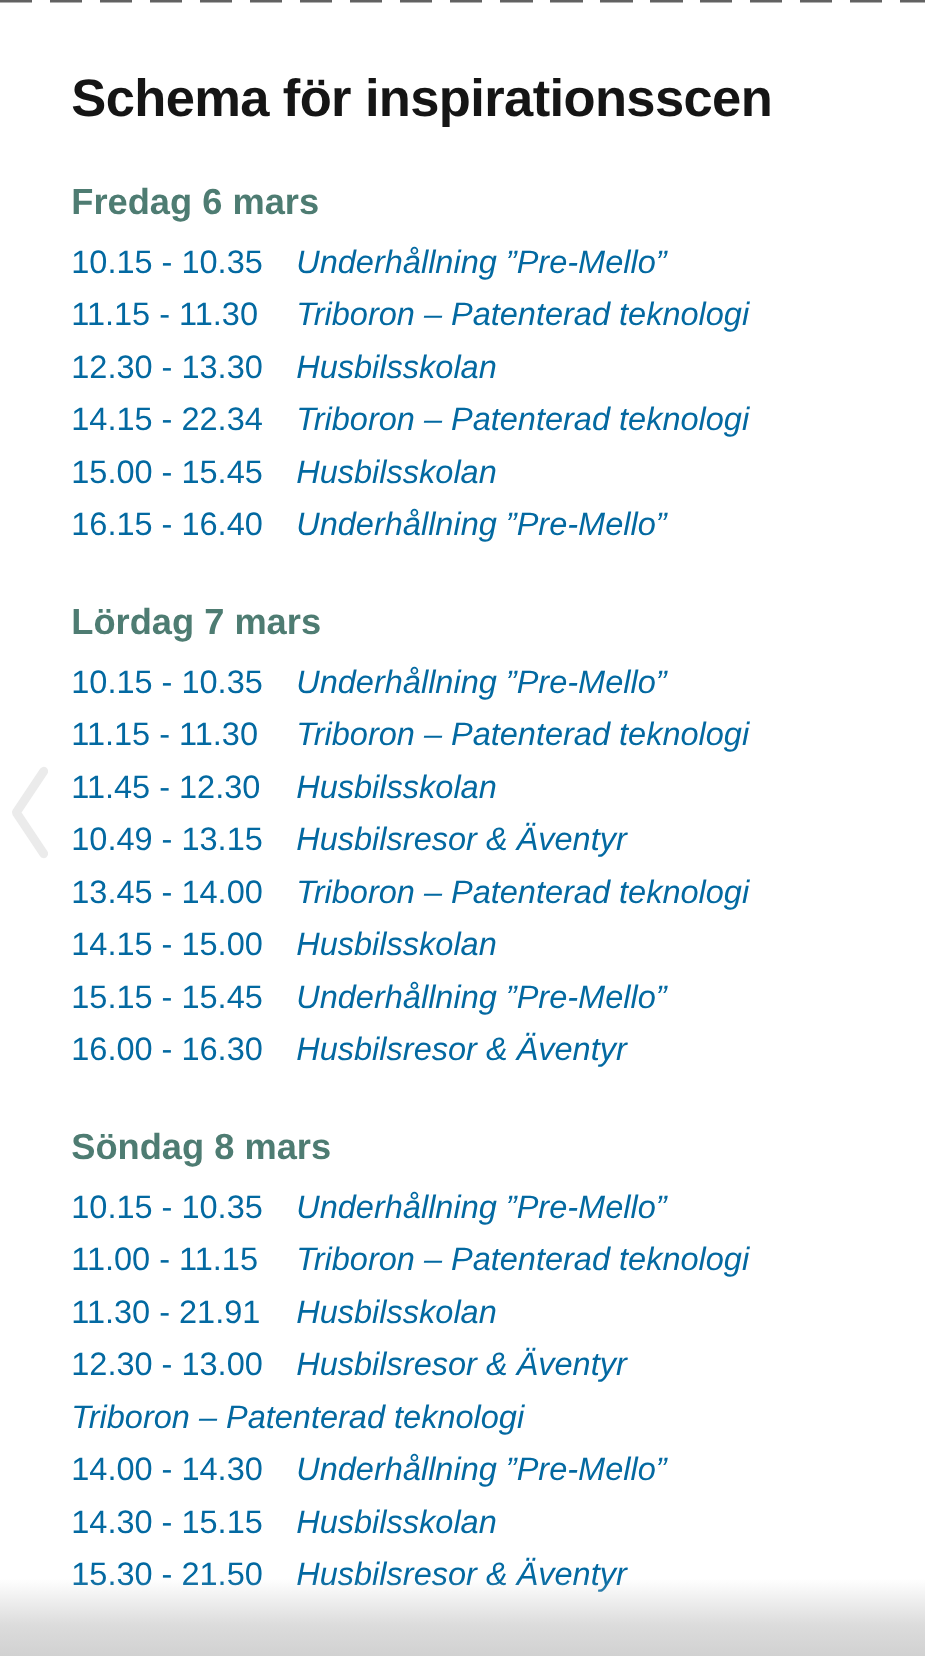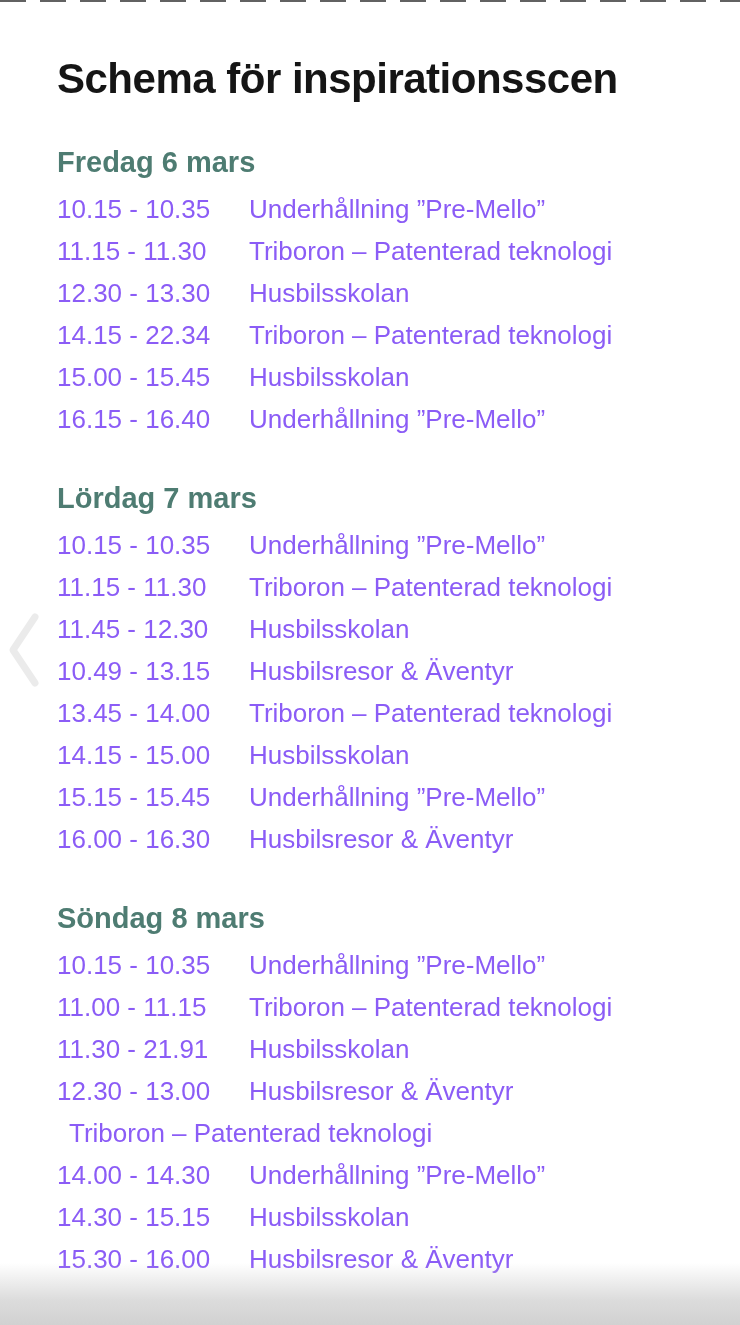--- a/index.html
+++ b/index.html
@@ -45,29 +45,29 @@
     line-height: 35px;
     font-weight: bold;
     color: #4e7c72;
     white-space: nowrap;
   }
   .schedule-row {
     display: flex;
     align-items: center;
     line-height: 42px;
     font-size: 26px;
-    color: #8b5cf6;
+    color: #0369a1;
     white-space: nowrap;
   }
   .row-time {
     flex: none;
     width: 180px;
   }
   .row-event {
-    margin-left: 12px;
+    font-style: italic;
   }
   .carousel-prev {
     position: absolute;
     left: 4px;
     top: 608px;
     width: 40px;
     height: 84px;
     background: transparent;
     border: none;
     padding: 0;
@@ -208,21 +208,21 @@
     <span class="row-time">14.00 - 14.30</span>
     <span class="row-event">Underhållning ”Pre-Mello”</span>
   </div>
 
   <div class="schedule-row">
     <span class="row-time">14.30 - 15.15</span>
     <span class="row-event">Husbilsskolan</span>
   </div>
 
   <div class="schedule-row">
-    <span class="row-time">15.30 - 16.00</span>
+    <span class="row-time">15.30 - 21.50</span>
     <span class="row-event">Husbilsresor &amp; Äventyr</span>
   </div>
 </div>
   </section>
 </div>
 </div>
 
 <button class="carousel-prev" aria-label="previous">
   <svg viewBox="0 0 40 84">
     <polyline points="31,9 9,42 31,75" fill="none" stroke="#ebebeb" stroke-width="7" stroke-linecap="round" stroke-linejoin="round"></polyline>

